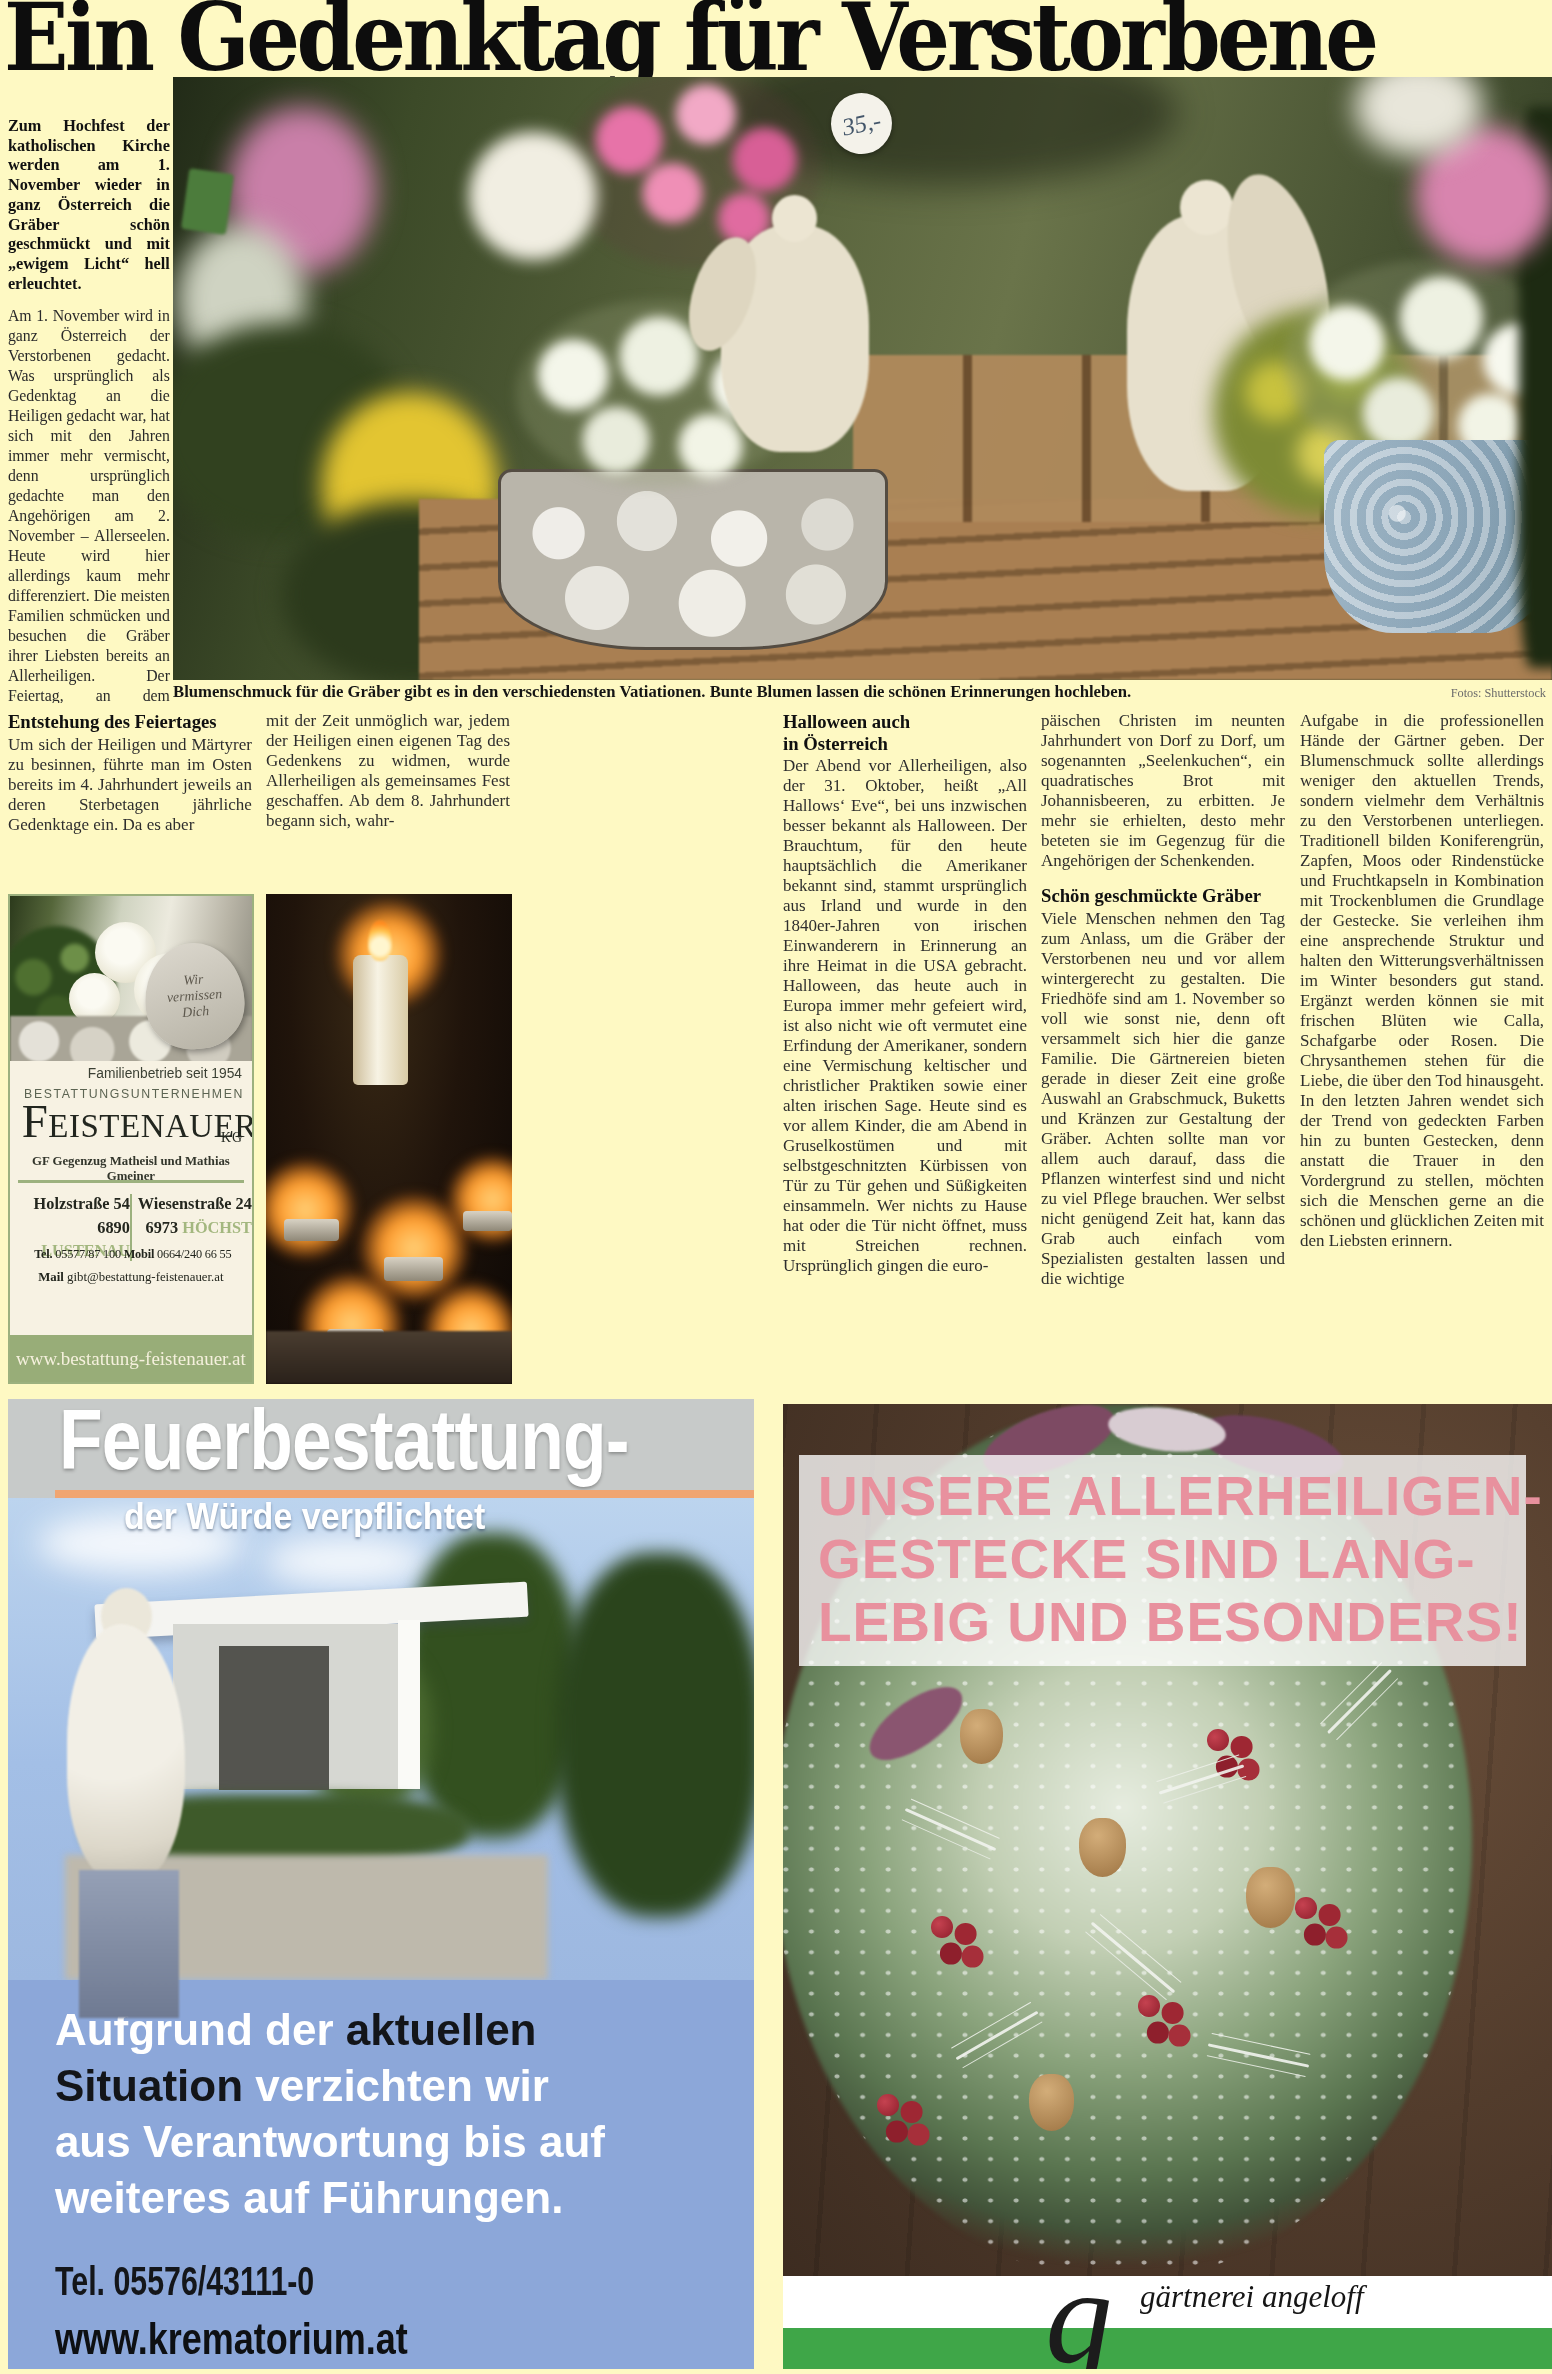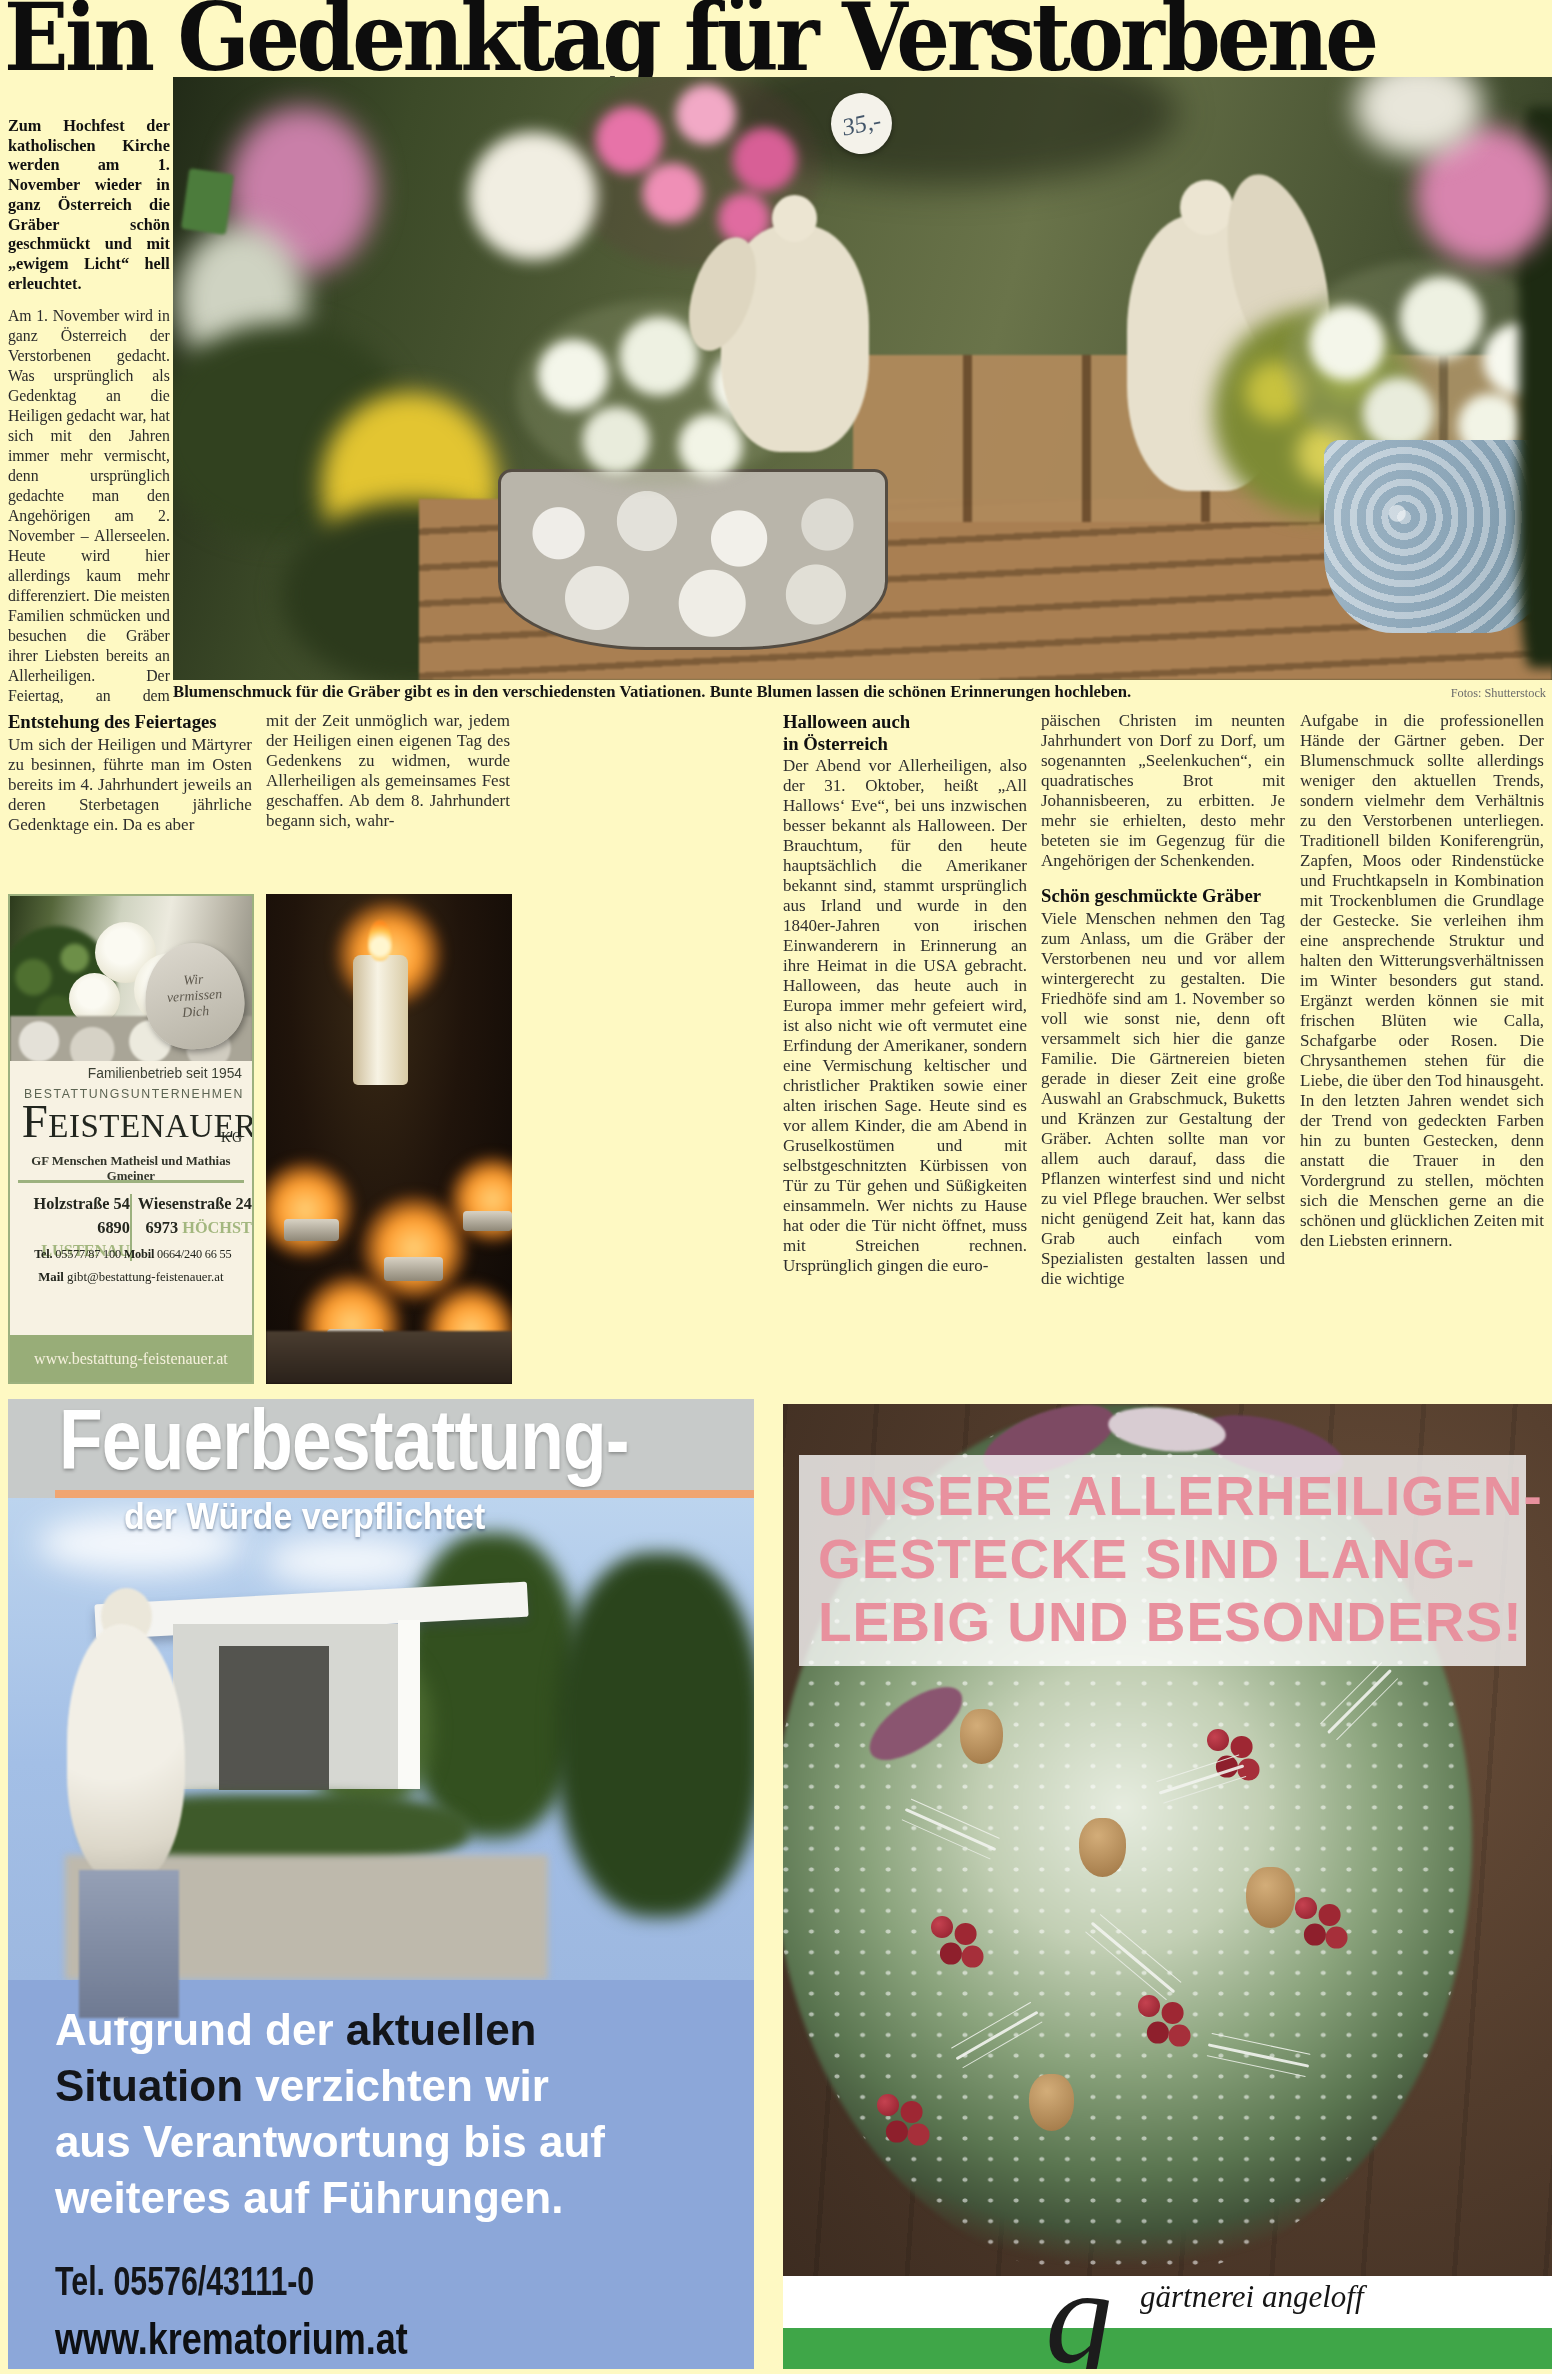--- a/index.html
+++ b/index.html
@@ -89,21 +89,21 @@
   .adF-gf{position:absolute;left:0;top:258px;width:100%;text-align:center;font-weight:bold;
     font-size:12.8px;color:#33362c;}
   .adF-rule{position:absolute;left:7.9px;right:7.9px;top:284px;height:3px;background:#9cb17e;}
   .adF-addr{position:absolute;left:0;top:296px;width:100%;display:flex;}
   .adF-cell{flex:1;text-align:right;font-weight:bold;font-size:16.3px;line-height:23.6px;color:#23261e;}
   .adF-div{width:2px;background:#9cb17e;margin:2px 0;}
   .green-city{color:#a3b77f;}
   .adF-tel{position:absolute;left:5.9px;top:351px;width:234px;font-size:12.3px;letter-spacing:-0.2px;color:#23261e;text-align:center;}
   .adF-mail{position:absolute;left:0;top:374px;width:100%;text-align:center;font-size:12.8px;color:#23261e;}
   .adF-bar{position:absolute;left:0;bottom:0;width:100%;height:47px;background:#98ad78;
-    display:flex;align-items:center;justify-content:center;font-size:16px;color:#f5f0dd;margin-top:12px;}
+    display:flex;align-items:center;justify-content:center;font-size:19px;color:#f5f0dd;margin-top:12px;}
   .bold{font-weight:bold;}
 
   
   .candles{position:absolute;left:266px;top:894px;width:246px;height:490px;overflow:hidden;z-index:3;
     background:radial-gradient(ellipse at 45% 20%,#3a2a16 0%,#20140b 45%,#0d0805 100%);}
   .candle-pillar{position:absolute;left:87px;top:61px;width:55px;height:130px;border-radius:7.9px 7.9px 4.9px 4.9px;
     background:linear-gradient(90deg,#cdbd9a,#f7f3e4 45%,#d9cba6);}
   .flame{position:absolute;border-radius:50% 50% 50% 50%/62% 62% 38% 38%;
     background:radial-gradient(circle at 50% 65%,#fff6cf 0 28%,#ffc24d 55%,#ff8a1f 80%,rgba(255,120,20,0) 100%);
     filter:blur(1px);}
@@ -277,21 +277,21 @@
       <div class="adF-rose" style="left:59px;top:77px;width:51px;height:51px;"></div>
       <div class="adF-stones"></div>
       <div class="heart preline"><span>Wir
 vermissen
 Dich</span></div>
     </div>
     <div class="adF-since">Familienbetrieb seit 1954</div>
     <div class="adF-cat">BESTATTUNGSUNTERNEHMEN</div>
     <div class="adF-name">Feistenauer</div>
     <div class="adF-kg">KG</div>
-    <div class="adF-gf">GF Menschen Matheisl und Mathias Gmeiner</div>
+    <div class="adF-gf">GF Gegenzug Matheisl und Mathias Gmeiner</div>
     <div class="adF-rule"></div>
     <div class="adF-addr">
       <div class="adF-cell">
         <span>Holzstraße 54</span><br>
         <span>6890</span>
         <span class="green-city">LUSTENAU</span>
       </div>
       <div class="adF-div"></div>
       <div class="adF-cell">
         <span>Wiesenstraße 24</span><br>

